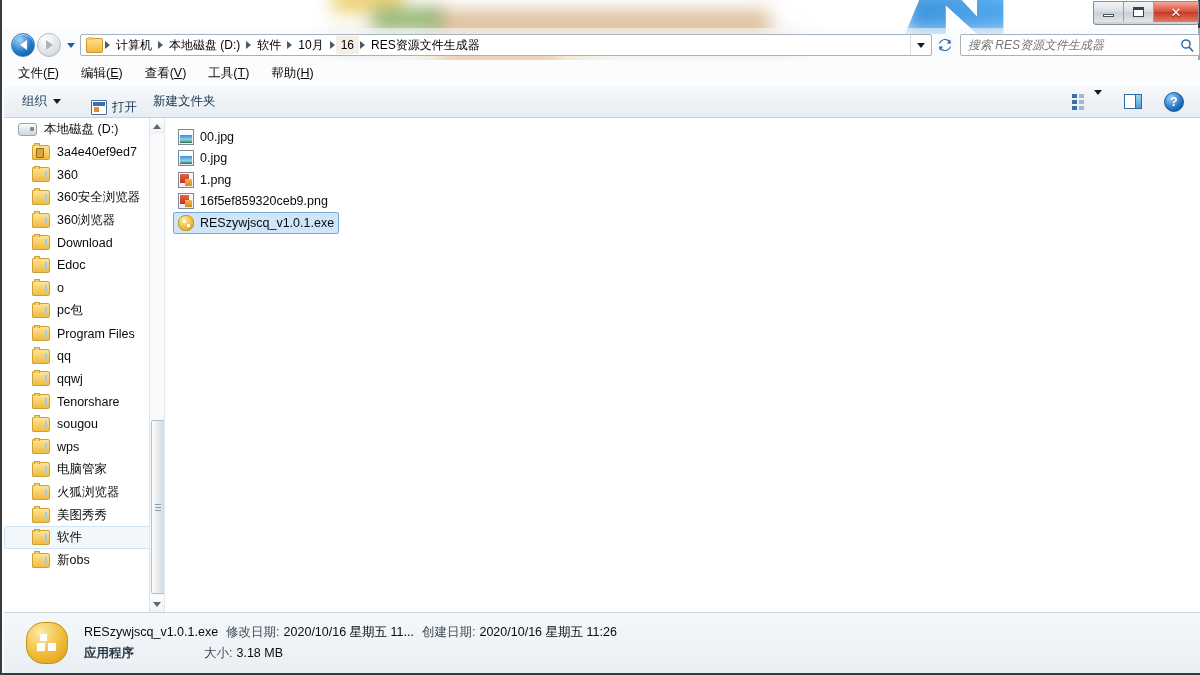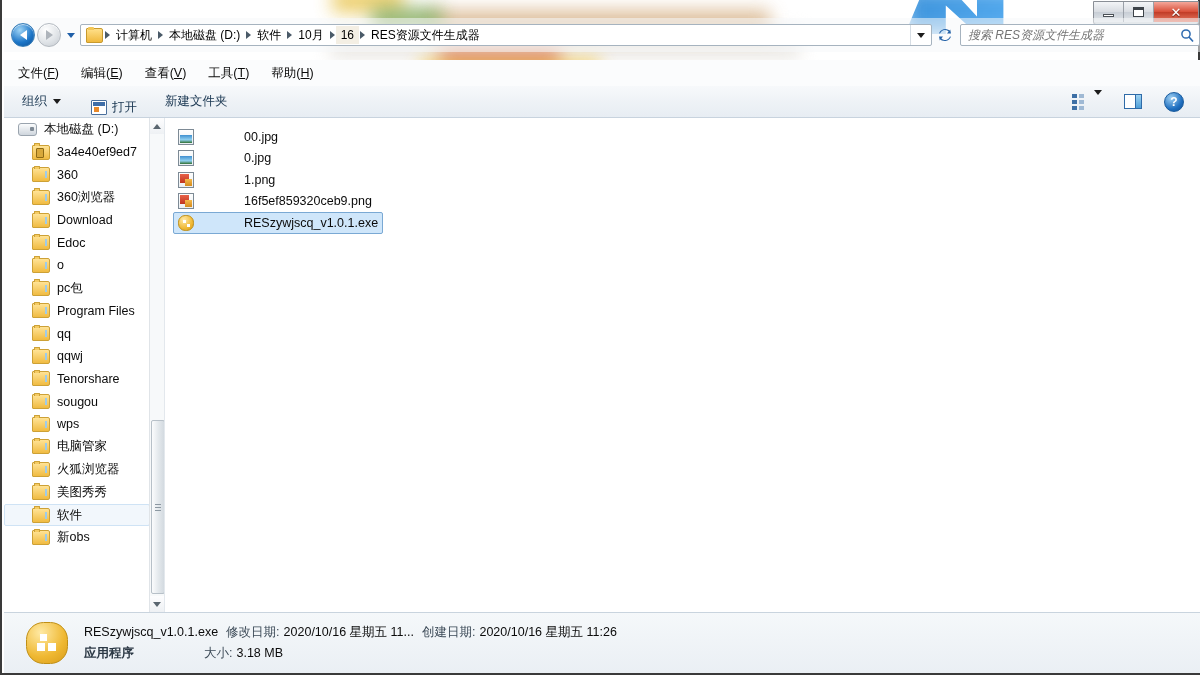--- a/index.html
+++ b/index.html
@@ -52,21 +52,21 @@
     width:44px;
     background:linear-gradient(#f4a79a,#d9503a 48%,#c23d28 52%,#e77a63);
   }
   .wb-min{width:11px;height:3px;background:#fff;border:1px solid #4a5056;box-sizing:border-box;margin-top:7px;}
   .wb-max{width:11px;height:10px;border:1.5px solid #3d4349;box-sizing:border-box;background:#fff;}
   .wb-max:after{content:"";display:block;height:2px;background:#3d4349;}
   .wb-close{color:#fff;font-weight:bold;font-size:13px;line-height:1;text-shadow:0 1px 1px rgba(0,0,0,.5);}
 
   
   #addrrow{
-    position:absolute;left:2px;top:18px;width:1196px;height:34px;
+    position:absolute;left:2px;top:28px;width:1196px;height:34px;
     background:rgba(246,248,250,0.55);
     display:flex;align-items:center;
   }
   #navbtns{display:flex;align-items:center;margin-left:7px;}
   .navcircle{
     width:24px;height:24px;border-radius:50%;
     display:flex;align-items:center;justify-content:center;
     box-sizing:border-box;
   }
   #nav-back{
@@ -136,21 +136,21 @@
   .tbitem{display:flex;align-items:center;font-size:12.5px;color:#17344f;white-space:nowrap;}
   #tb-organize{margin-left:18px;}
   #tb-organize .caret-dark{margin-left:6px;}
   #tb-open{margin-left:30px;margin-top:12px;}
   #tb-open-icon{
     width:16px;height:15px;margin-right:5px;
     background:#fff;border:1px solid #4a6f9c;border-radius:1px;position:relative;box-sizing:border-box;
   }
   #tb-open-icon:before{content:"";position:absolute;left:1px;top:1px;right:1px;height:4px;background:#3f6ea8;}
   #tb-open-icon:after{content:"";position:absolute;left:2px;bottom:2px;width:5px;height:5px;background:#e8892a;}
-  #tb-newfolder{margin-left:28px;align-items:center;}
+  #tb-newfolder{margin-left:16px;align-items:center;}
   #tb-right{margin-left:auto;display:flex;align-items:center;margin-right:16px;}
   #view-icon{display:flex;align-items:center;}
   .viewgrid{display:grid;grid-template-columns:repeat(2,5px);grid-template-rows:repeat(3,4px);gap:2px;}
   .viewgrid i{display:block;width:5px;height:4px;background:#3d6fa5;}
   .viewgrid i.alt{background:#9fb9d4;}
   #view-caret{margin-left:10px;}
   #preview-icon{
     margin-left:22px;width:18px;height:15px;border:1.5px solid #2f6ba8;box-sizing:border-box;
     background:#fff;display:flex;
   }
@@ -211,21 +211,21 @@
     background:linear-gradient(90deg,#fbfcfd,#e3e8ec 55%,#d3dae0);
     border:1px solid #b7c0c8;border-radius:2px;
     display:flex;align-items:center;justify-content:center;
   }
   .grip{width:6px;}
   .grip i{display:block;height:1px;background:#8c98a2;margin:2px 0;}
   #filepane{flex:1;height:100%;background:#fff;position:relative;padding-top:8px;box-sizing:border-box;}
   .filerow{
     height:21.5px;display:flex;align-items:center;margin-left:8px;
     width:max-content;padding:0 4px;box-sizing:border-box;font-size:12.5px;color:#0b0b0b;
-    border:1px solid transparent;border-radius:2px;gap:44px;
+    border:1px solid transparent;border-radius:2px;
   }
   .filerow.sel{background:#cfe6fa;border:1px solid #7aa9d4;}
   .fileicon{width:16px;height:16px;margin-right:6px;flex:0 0 auto;position:relative;}
   .ico-jpg{background:linear-gradient(#fdfefe,#e9eef2);border:1px solid #7d8a95;box-sizing:border-box;}
   .ico-jpg:after{
     content:"";position:absolute;left:1px;bottom:1px;right:1px;height:8px;
     background:linear-gradient(#3f8fd0,#8fd0f0 60%,#2f6f2f);
   }
   .ico-png{background:linear-gradient(#fdfefe,#eceff2);border:1px solid #7d8a95;box-sizing:border-box;}
   .ico-png:after{
@@ -409,20 +409,24 @@
         <div class="navrow">
           <span class="ficon lock"></span>
           <span>3a4e40ef9ed7</span>
         </div>
         <div class="navrow">
           <span class="ficon"></span>
           <span>360</span>
         </div>
         <div class="navrow">
           <span class="ficon"></span>
+          <span>360安全浏览器</span>
+        </div>
+        <div class="navrow">
+          <span class="ficon"></span>
           <span>360浏览器</span>
         </div>
         <div class="navrow">
           <span class="ficon"></span>
           <span>Download</span>
         </div>
         <div class="navrow">
           <span class="ficon"></span>
           <span>Edoc</span>
         </div>

